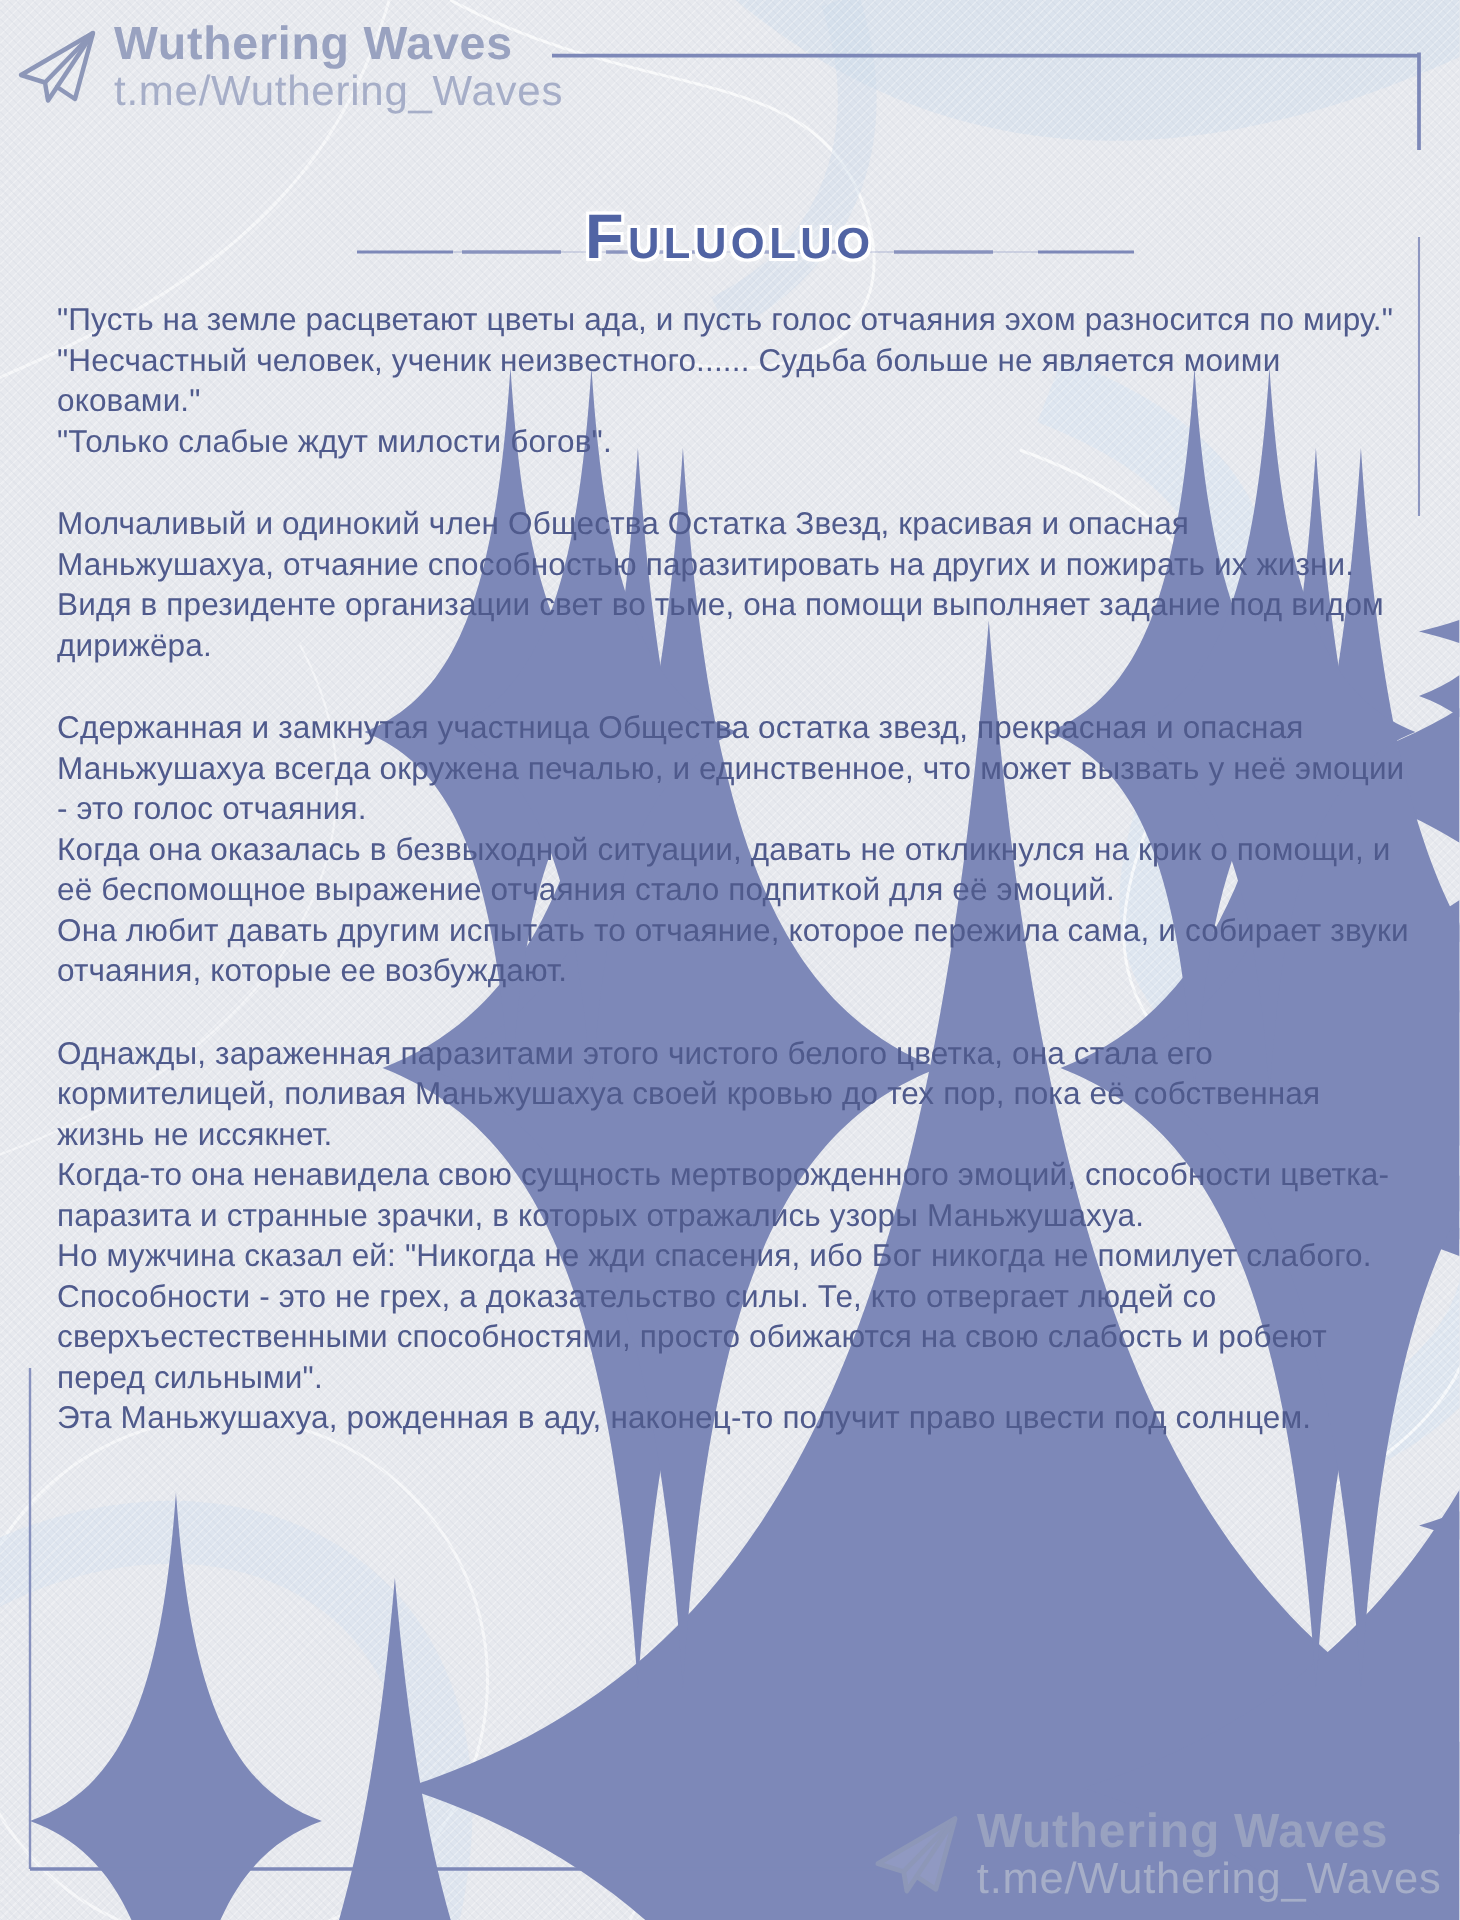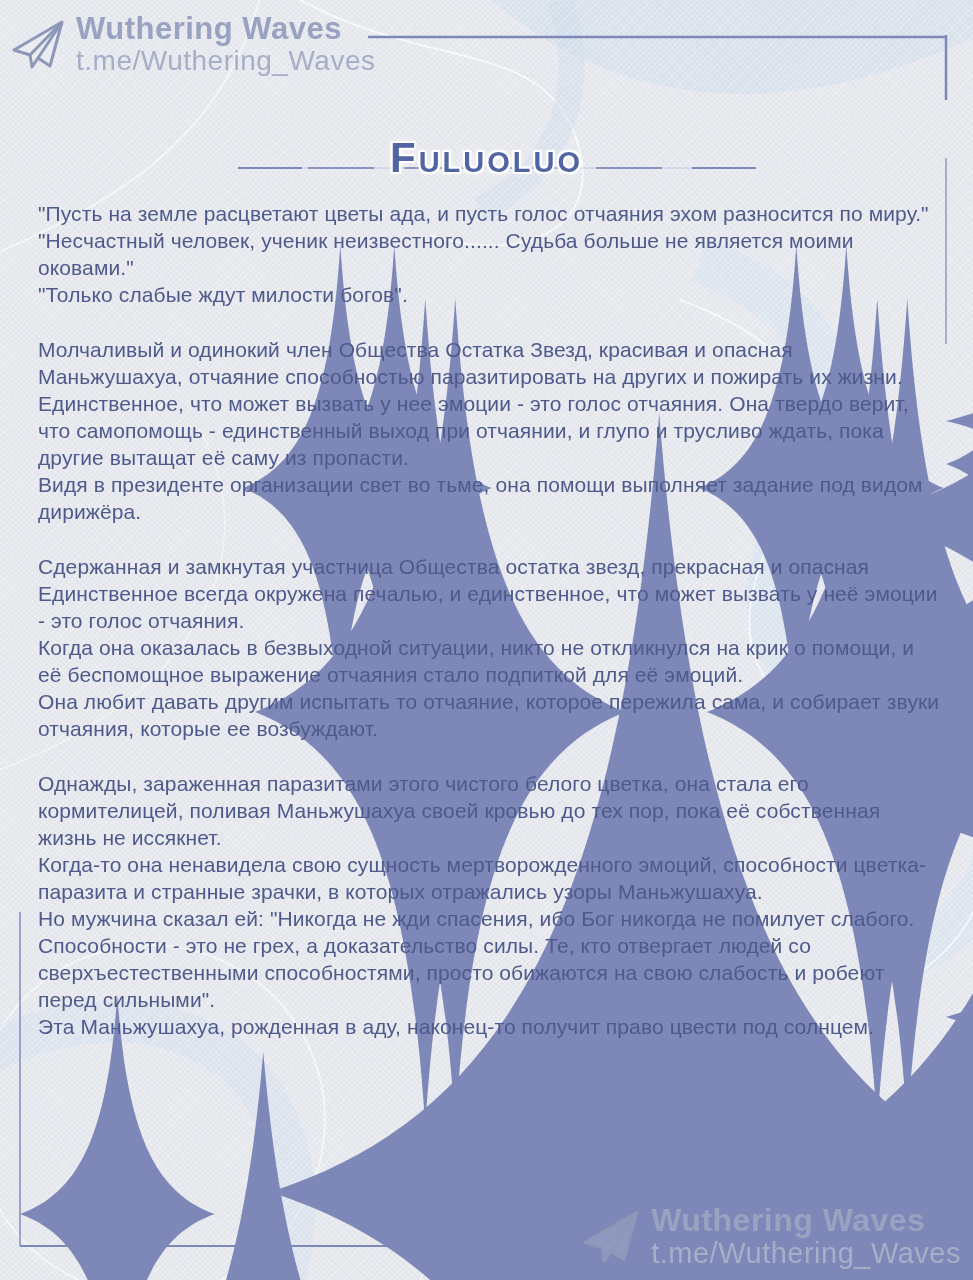--- a/index.html
+++ b/index.html
@@ -161,26 +161,25 @@
 <div class="page-title">Fuluoluo</div>
 
 <div class="body-text">
   <div class="text-block">
     <p>"Пусть на земле расцветают цветы ада, и пусть голос отчаяния эхом разносится по миру."</p>
     <p>"Несчастный человек, ученик неизвестного...... Судьба больше не является моими оковами."</p>
     <p>"Только слабые ждут милости богов".</p>
   </div>
   <div class="text-block">
     <p>Молчаливый и одинокий член Общества Остатка Звезд, красивая и опасная Маньжушахуа, отчаяние способностью паразитировать на других и пожирать их жизни.</p>
-    <p>Единственное, что может вызвать у нее эмоции - это голос отчаяния. Она твердо верит, что самопомощь - единственный выход при отчаянии, и глупо и трусливо ждать, пока другие вытащат её саму из пропасти.</p>
     <p>Видя в президенте организации свет во тьме, она помощи выполняет задание под видом дирижёра.</p>
   </div>
   <div class="text-block">
-    <p>Сдержанная и замкнутая участница Общества остатка звезд, прекрасная и опасная Единственное всегда окружена печалью, и единственное, что может вызвать у неё эмоции - это голос отчаяния.</p>
-    <p>Когда она оказалась в безвыходной ситуации, никто не откликнулся на крик о помощи, и её беспомощное выражение отчаяния стало подпиткой для её эмоций.</p>
+    <p>Сдержанная и замкнутая участница Общества остатка звезд, прекрасная и опасная Маньжушахуа всегда окружена печалью, и единственное, что может вызвать у неё эмоции - это голос отчаяния.</p>
+    <p>Когда она оказалась в безвыходной ситуации, давать не откликнулся на крик о помощи, и её беспомощное выражение отчаяния стало подпиткой для её эмоций.</p>
     <p>Она любит давать другим испытать то отчаяние, которое пережила сама, и собирает звуки отчаяния, которые ее возбуждают.</p>
   </div>
   <div class="text-block">
     <p>Однажды, зараженная паразитами этого чистого белого цветка, она стала его кормителицей, поливая Маньжушахуа своей кровью до тех пор, пока её собственная жизнь не иссякнет.</p>
     <p>Когда-то она ненавидела свою сущность мертворожденного эмоций, способности цветка-паразита и странные зрачки, в которых отражались узоры Маньжушахуа.</p>
     <p>Но мужчина сказал ей: "Никогда не жди спасения, ибо Бог никогда не помилует слабого. Способности - это не грех, а доказательство силы. Те, кто отвергает людей со сверхъестественными способностями, просто обижаются на свою слабость и робеют перед сильными".</p>
     <p>Эта Маньжушахуа, рожденная в аду, наконец-то получит право цвести под солнцем.</p>
   </div>
 </div>
 

